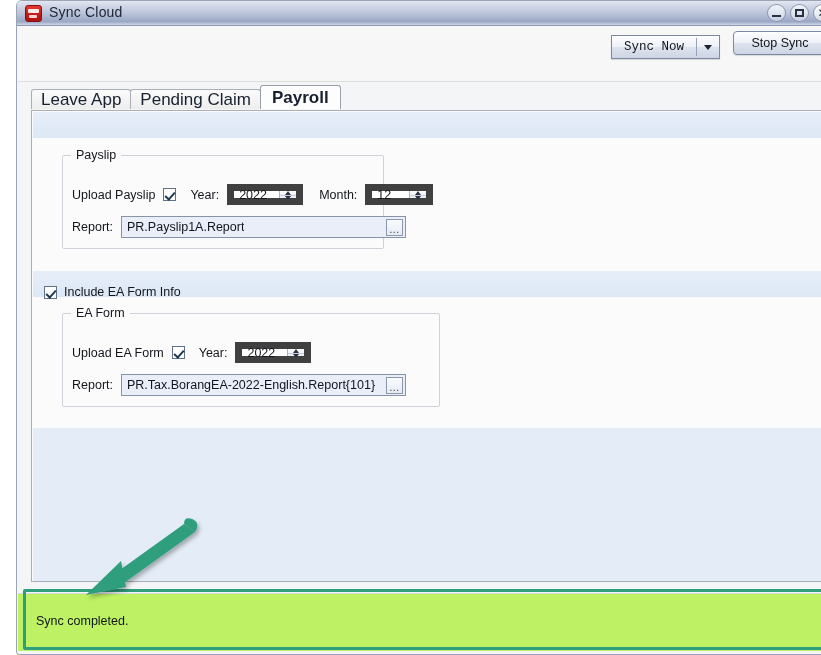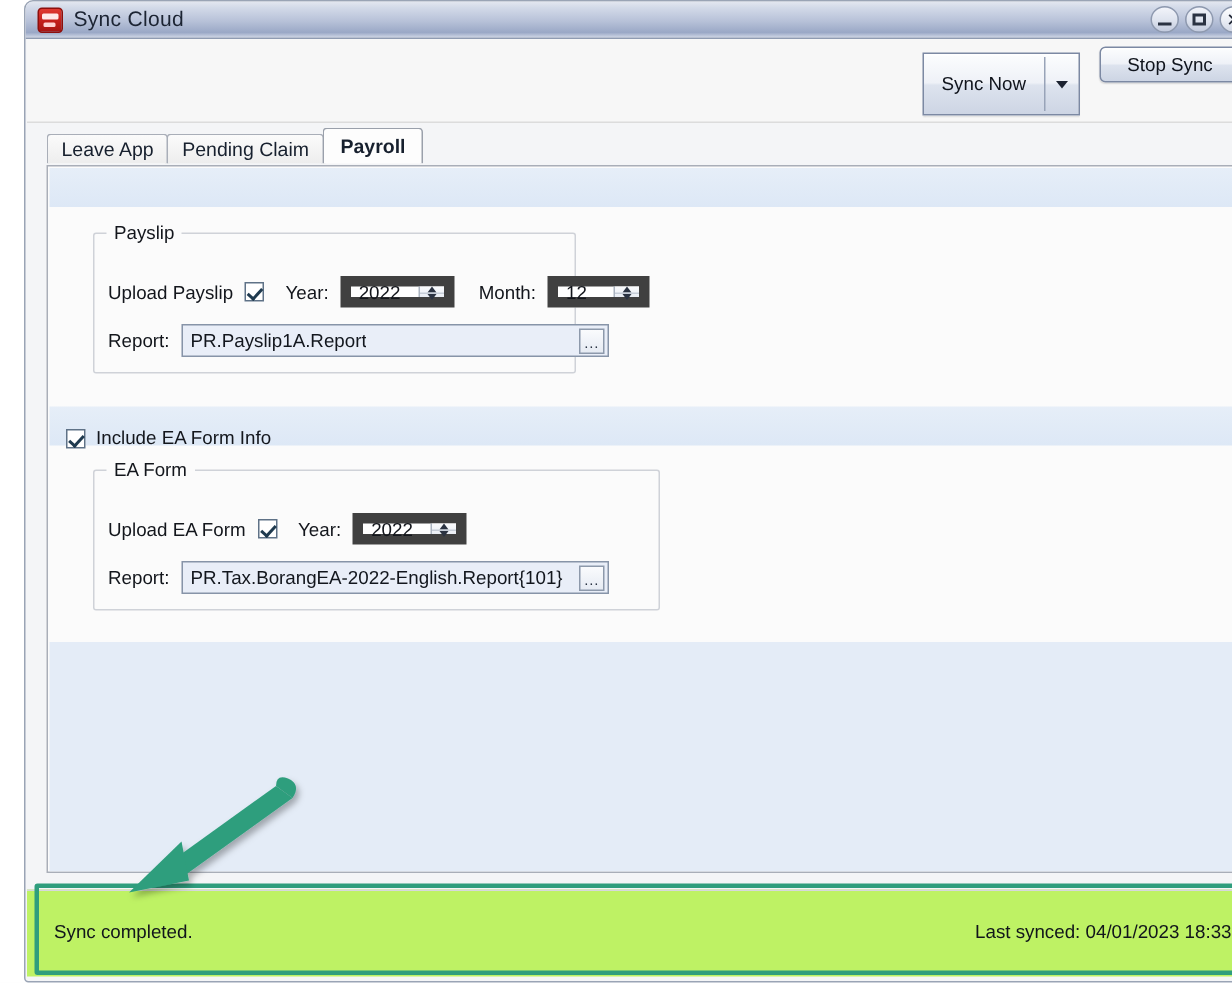--- a/index.html
+++ b/index.html
@@ -117,28 +117,29 @@
     position: absolute;
     left: 1px; top: 25px;
     width: 819px; height: 56px;
     background: #f7f7f7;
     border-bottom: 1px solid #dcdcdc;
     box-sizing: border-box;
   }
   .btn-split {
     position: absolute;
     right: 117px; top: 9px;
-    height: 42px;
+    height: 24px;
     display: flex;
     align-items: stretch;
     background: linear-gradient(to bottom, #fcfdfe 0%, #eef1f7 48%, #dde3ee 52%, #cdd5e4 100%);
     border: 1px solid #7c89a3;
     border-radius: 0;
     box-sizing: border-box;
     box-shadow: 0 1px 1px rgba(0,0,0,.12), inset 0 1px 0 #ffffff;
+    font-family: Liberation Mono, monospace;
   }
   .btn-split .lbl {
     padding: 0 12px;
     display: flex; align-items: center;
     font-size: 12.5px;
     color: #10141c;
     white-space: nowrap;
   }
   .btn-split .divider {
     width: 1px;
@@ -178,21 +179,21 @@
     left: 14px; top: 86px;
     height: 22px;
     display: flex;
     align-items: flex-end;
     z-index: 5;
   }
   .tab {
     height: 20px;
     padding: 0 9px;
     display: flex; align-items: center;
-    font-size: 13px;
+    font-size: 17px;
     color: #17202e;
     background: linear-gradient(to bottom, #fbfbfb 0%, #ededed 100%);
     border: 1px solid #a9aeb8;
     border-bottom: none;
     border-radius: 3px 3px 0 0;
     margin-right: -1px;
     box-sizing: border-box;
     white-space: nowrap;
     position: relative;
   }
@@ -568,21 +569,20 @@
     <span class="chk-label">Include EA Form Info</span>
   </div>
 
   <div class="gutter">
     <span class="nub"></span>
     <span class="nub2"></span>
   </div>
 
   <div class="statusbar">
     <div class="status-left">Sync completed.</div>
-    <div class="status-right">Last synced: 04/01/2023 18:33</div>
   </div>
 
   <div class="hl-rect"></div>
 
   <svg class="arrow-svg" viewBox="0 0 135 90">
     <defs>
       <filter id="ashadow" x="-30%" y="-30%" width="170%" height="170%">
         <feDropShadow dx="2" dy="3" stdDeviation="2.2" flood-color="#000000" flood-opacity="0.30"></feDropShadow>
       </filter>
     </defs>

